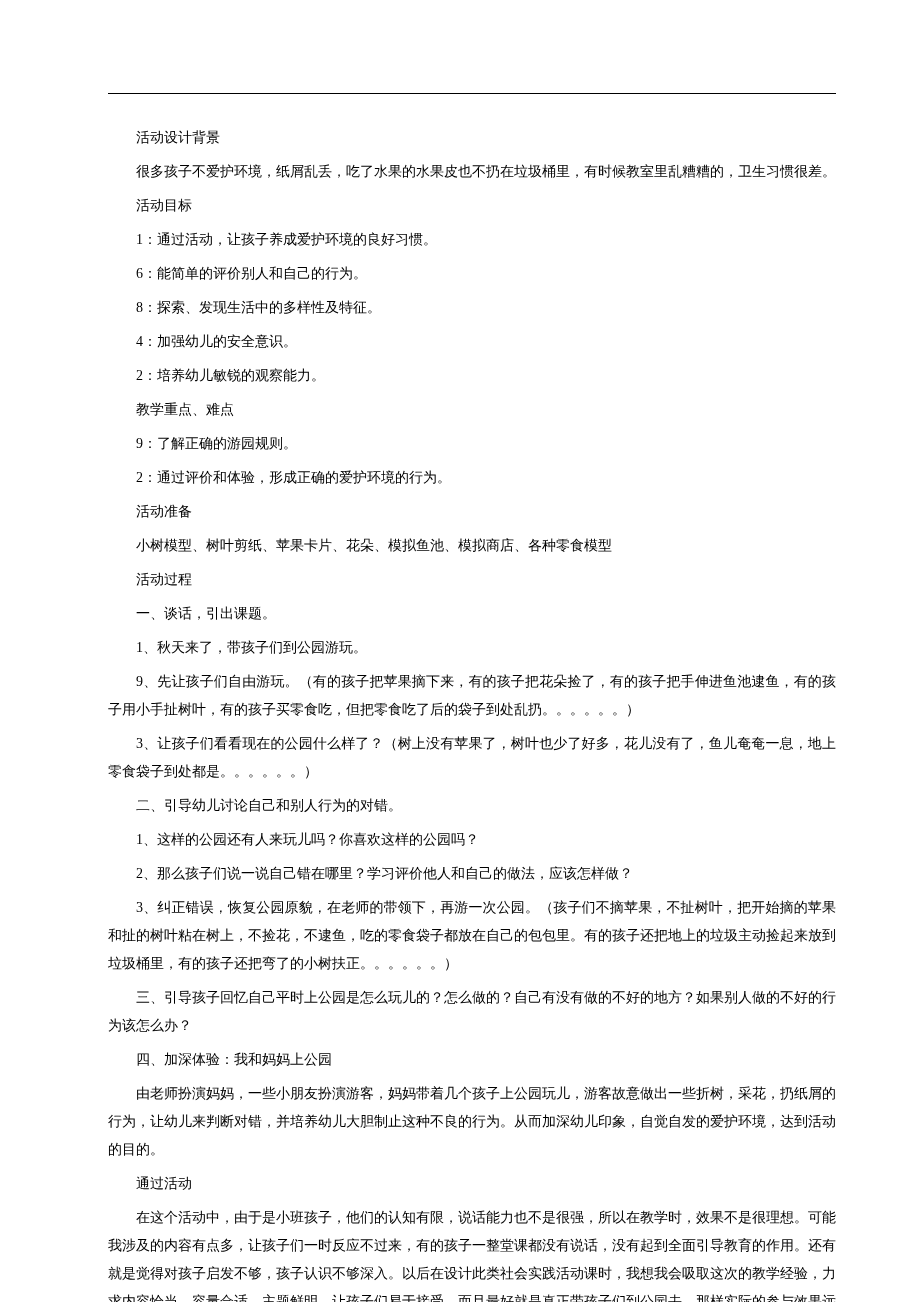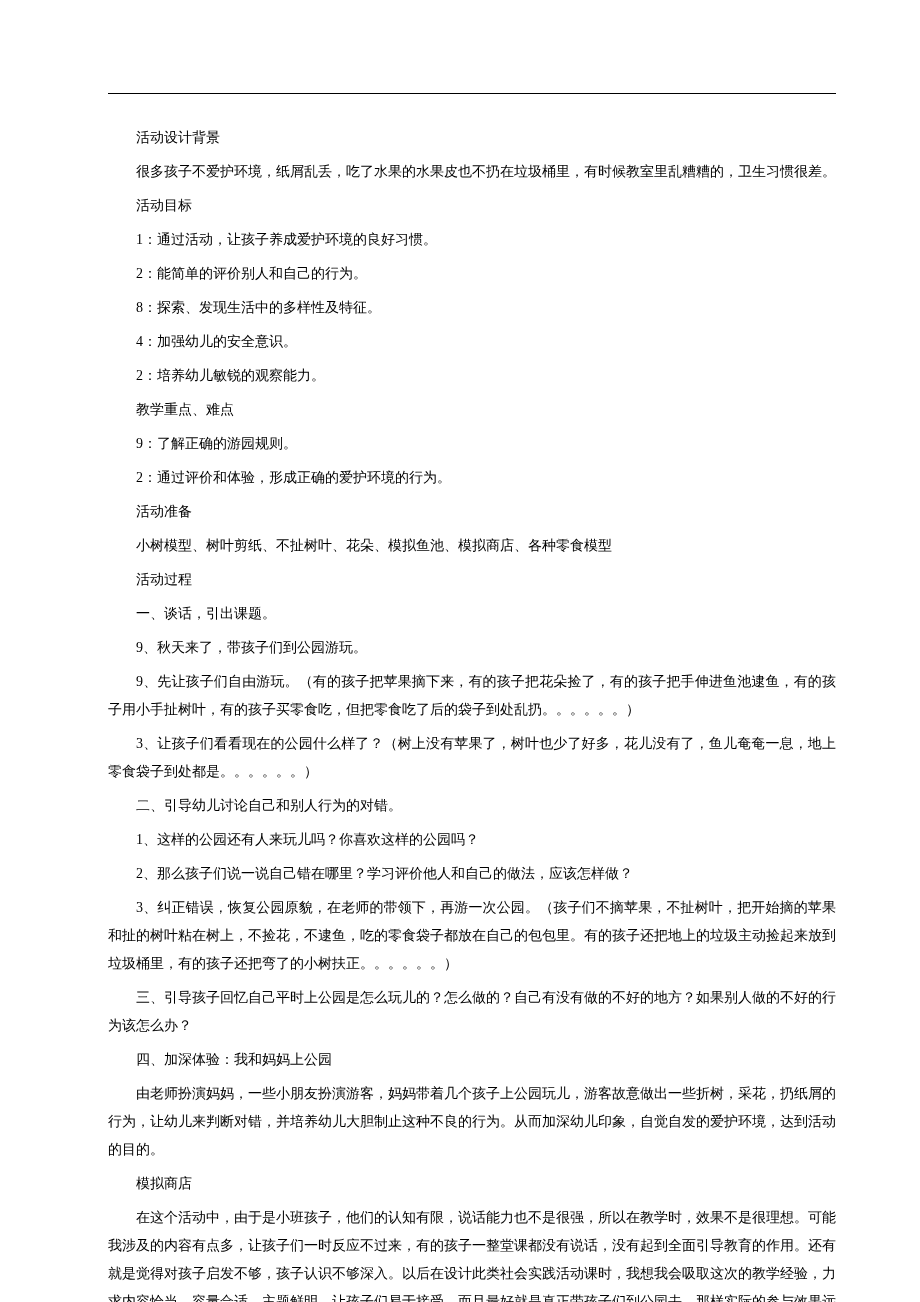--- a/index.html
+++ b/index.html
@@ -31,39 +31,39 @@
 </head>
 <body>
 
 <hr class="hr-line">
 
 <p class="para">活动设计背景</p>
 <p class="para">很多孩子不爱护环境，纸屑乱丢，吃了水果的水果皮也不扔在垃圾桶里，有时候教室里乱糟糟的，卫生习惯很差。</p>
 
 <p class="para">活动目标</p>
 <p class="para">1：通过活动，让孩子养成爱护环境的良好习惯。</p>
-<p class="para">2：能简单的评价别人和自己的行为。</p>
+<p class="para">6：能简单的评价别人和自己的行为。</p>
 <p class="para">8：探索、发现生活中的多样性及特征。</p>
 <p class="para">4：加强幼儿的安全意识。</p>
 <p class="para">2：培养幼儿敏锐的观察能力。</p>
 
 <p class="para">教学重点、难点</p>
 <p class="para">9：了解正确的游园规则。</p>
 <p class="para">2：通过评价和体验，形成正确的爱护环境的行为。</p>
 
 <p class="para">活动准备</p>
-<p class="para">小树模型、树叶剪纸、不扯树叶、花朵、模拟鱼池、模拟商店、各种零食模型</p>
+<p class="para">小树模型、树叶剪纸、苹果卡片、花朵、模拟鱼池、模拟商店、各种零食模型</p>
 
 <p class="para">活动过程</p>
 <p class="para">一、谈话，引出课题。</p>
-<p class="para">9、秋天来了，带孩子们到公园游玩。</p>
+<p class="para">1、秋天来了，带孩子们到公园游玩。</p>
 <p class="para">9、先让孩子们自由游玩。（有的孩子把苹果摘下来，有的孩子把花朵捡了，有的孩子把手伸进鱼池逮鱼，有的孩子用小手扯树叶，有的孩子买零食吃，但把零食吃了后的袋子到处乱扔。。。。。。）</p>
 <p class="para">3、让孩子们看看现在的公园什么样了？（树上没有苹果了，树叶也少了好多，花儿没有了，鱼儿奄奄一息，地上零食袋子到处都是。。。。。。）</p>
 <p class="para">二、引导幼儿讨论自己和别人行为的对错。</p>
 <p class="para">1、这样的公园还有人来玩儿吗？你喜欢这样的公园吗？</p>
 <p class="para">2、那么孩子们说一说自己错在哪里？学习评价他人和自己的做法，应该怎样做？</p>
 <p class="para">3、纠正错误，恢复公园原貌，在老师的带领下，再游一次公园。（孩子们不摘苹果，不扯树叶，把开始摘的苹果和扯的树叶粘在树上，不捡花，不逮鱼，吃的零食袋子都放在自己的包包里。有的孩子还把地上的垃圾主动捡起来放到垃圾桶里，有的孩子还把弯了的小树扶正。。。。。。）</p>
 <p class="para">三、引导孩子回忆自己平时上公园是怎么玩儿的？怎么做的？自己有没有做的不好的地方？如果别人做的不好的行为该怎么办？</p>
 <p class="para">四、加深体验：我和妈妈上公园</p>
 <p class="para">由老师扮演妈妈，一些小朋友扮演游客，妈妈带着几个孩子上公园玩儿，游客故意做出一些折树，采花，扔纸屑的行为，让幼儿来判断对错，并培养幼儿大胆制止这种不良的行为。从而加深幼儿印象，自觉自发的爱护环境，达到活动的目的。</p>
 
-<p class="para">模拟商店</p>
+<p class="para">通过活动</p>
 <p class="para">在这个活动中，由于是小班孩子，他们的认知有限，说话能力也不是很强，所以在教学时，效果不是很理想。可能我涉及的内容有点多，让孩子们一时反应不过来，有的孩子一整堂课都没有说话，没有起到全面引导教育的作用。还有就是觉得对孩子启发不够，孩子认识不够深入。以后在设计此类社会实践活动课时，我想我会吸取这次的教学经验，力求内容恰当，容量合适，主题鲜明，让孩子们易于接受。而且最好就是真正带孩子们到公园去，那样实际的参与效果远比这种模拟教学效果好得多。"实践出真知嘛"其实儿童更需要这种亲身经历的教育教学氛围。以后会努力朝这个方向发展。</p>
 
 </body></html>

